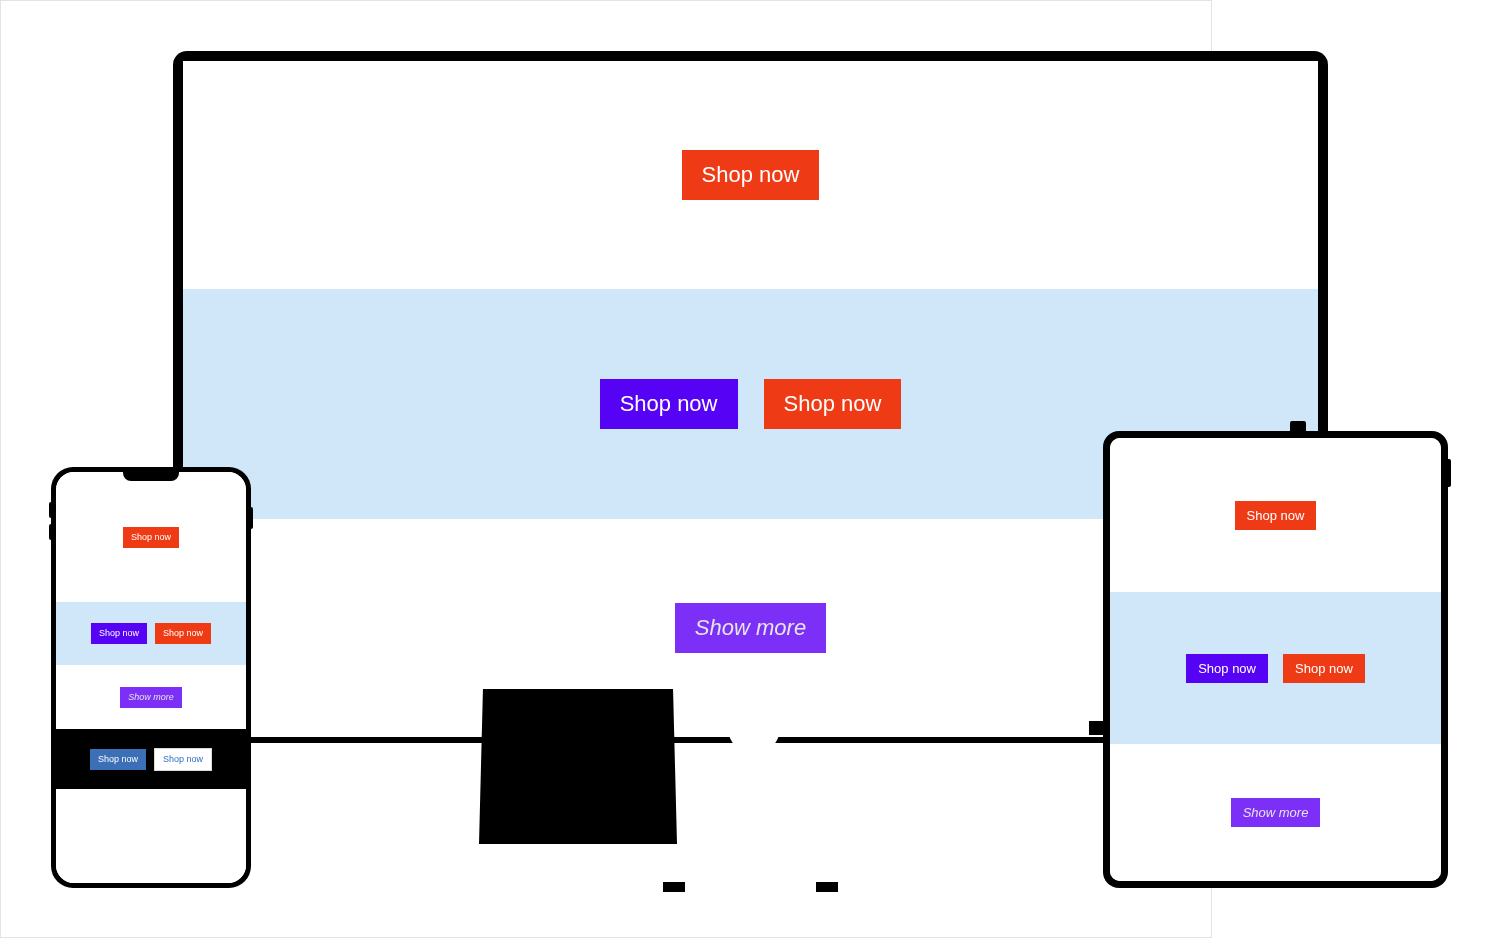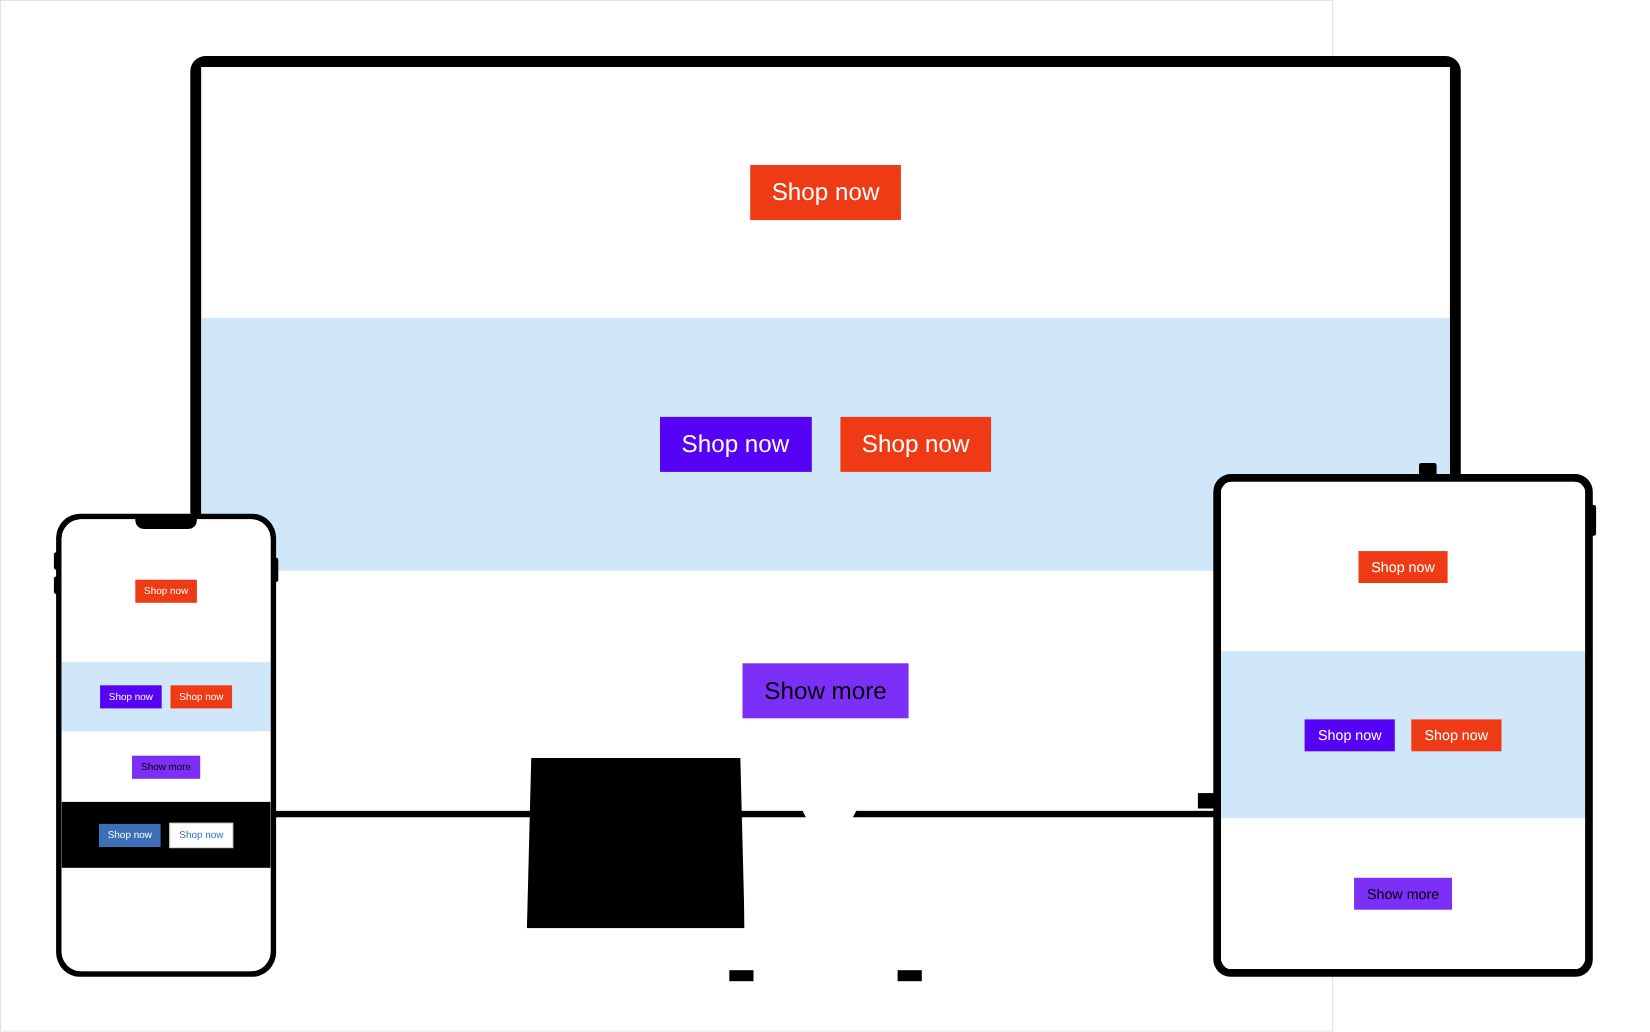--- a/index.html
+++ b/index.html
@@ -30,21 +30,21 @@
     box-sizing: border-box;
     border: 0;
     white-space: nowrap;
     font-family: "Liberation Sans", sans-serif;
     line-height: 1;
     cursor: pointer;
     text-align: center;
   }
   .btn-red    { background: #ef3b15; color: #ffffff; }
   .btn-purple { background: #5502f5; color: #ffffff; }
-  .btn-violet { background: #7b2ff7; color: #000000; }
+  .btn-violet { background: #7b2ff7; color: #e5e5e5; font-style: italic; }
   .btn-steel  { background: #3b6fb6; color: #ffffff; }
   .btn-white  { background: #ffffff; color: #2f6fc4; }
 
   
   #monitor {
     position: absolute;
     left: 172px;
     top: 50px;
     width: 1155px;
     height: 692px;

